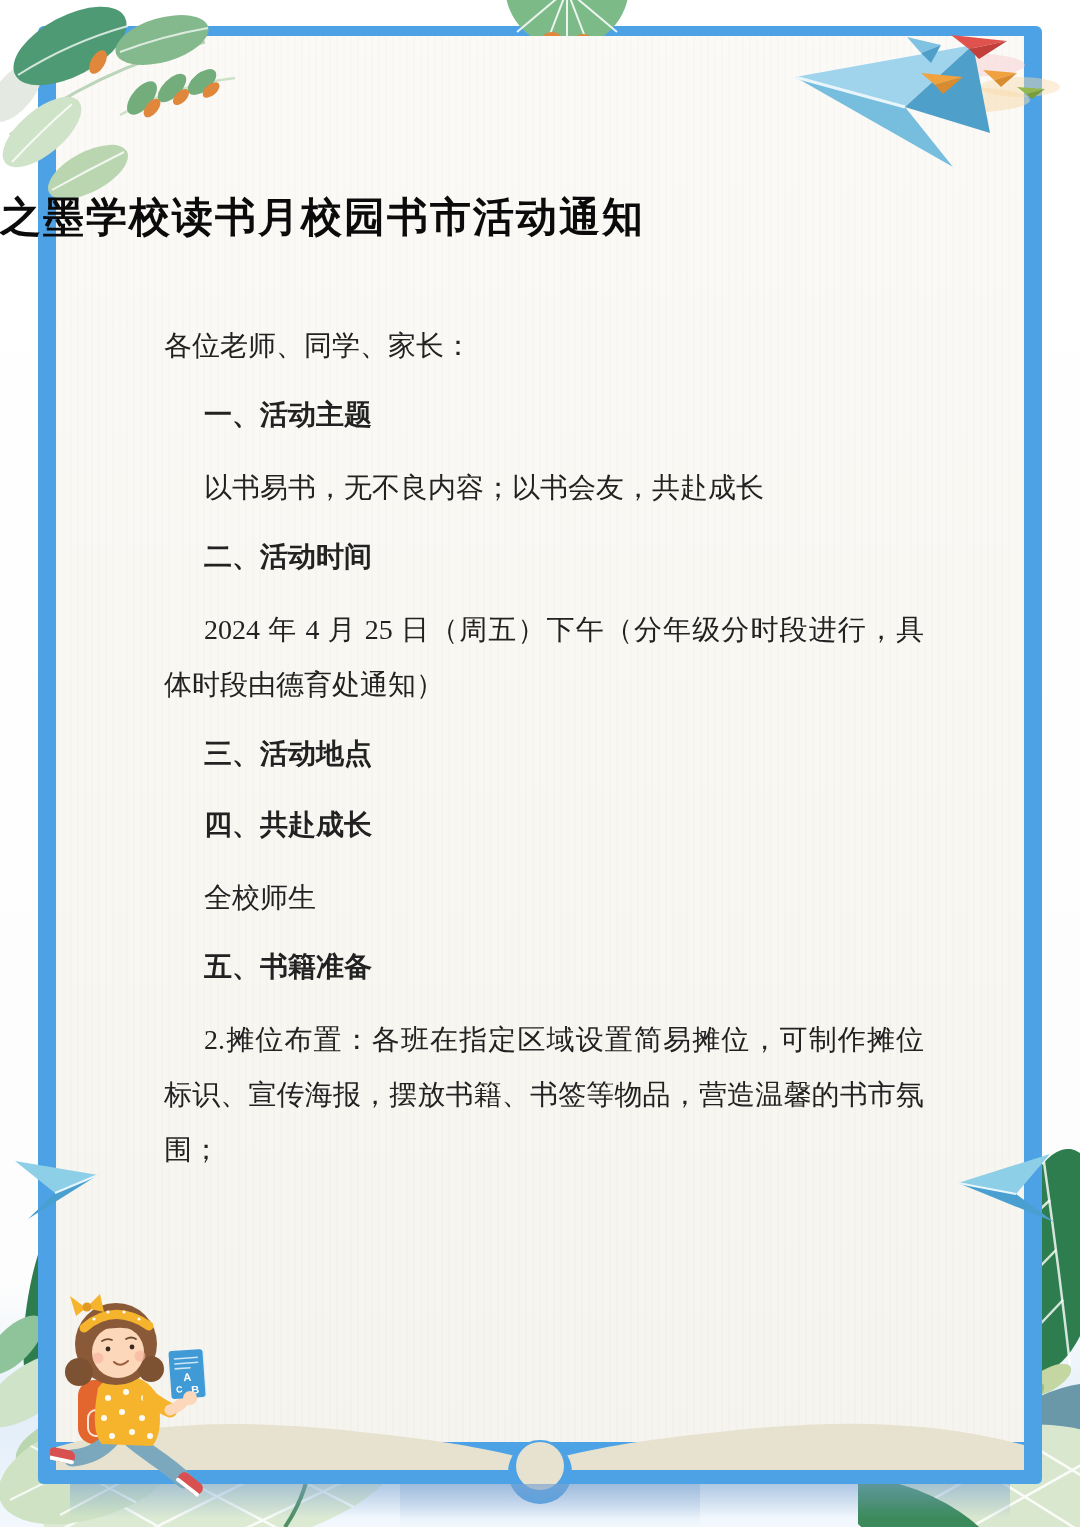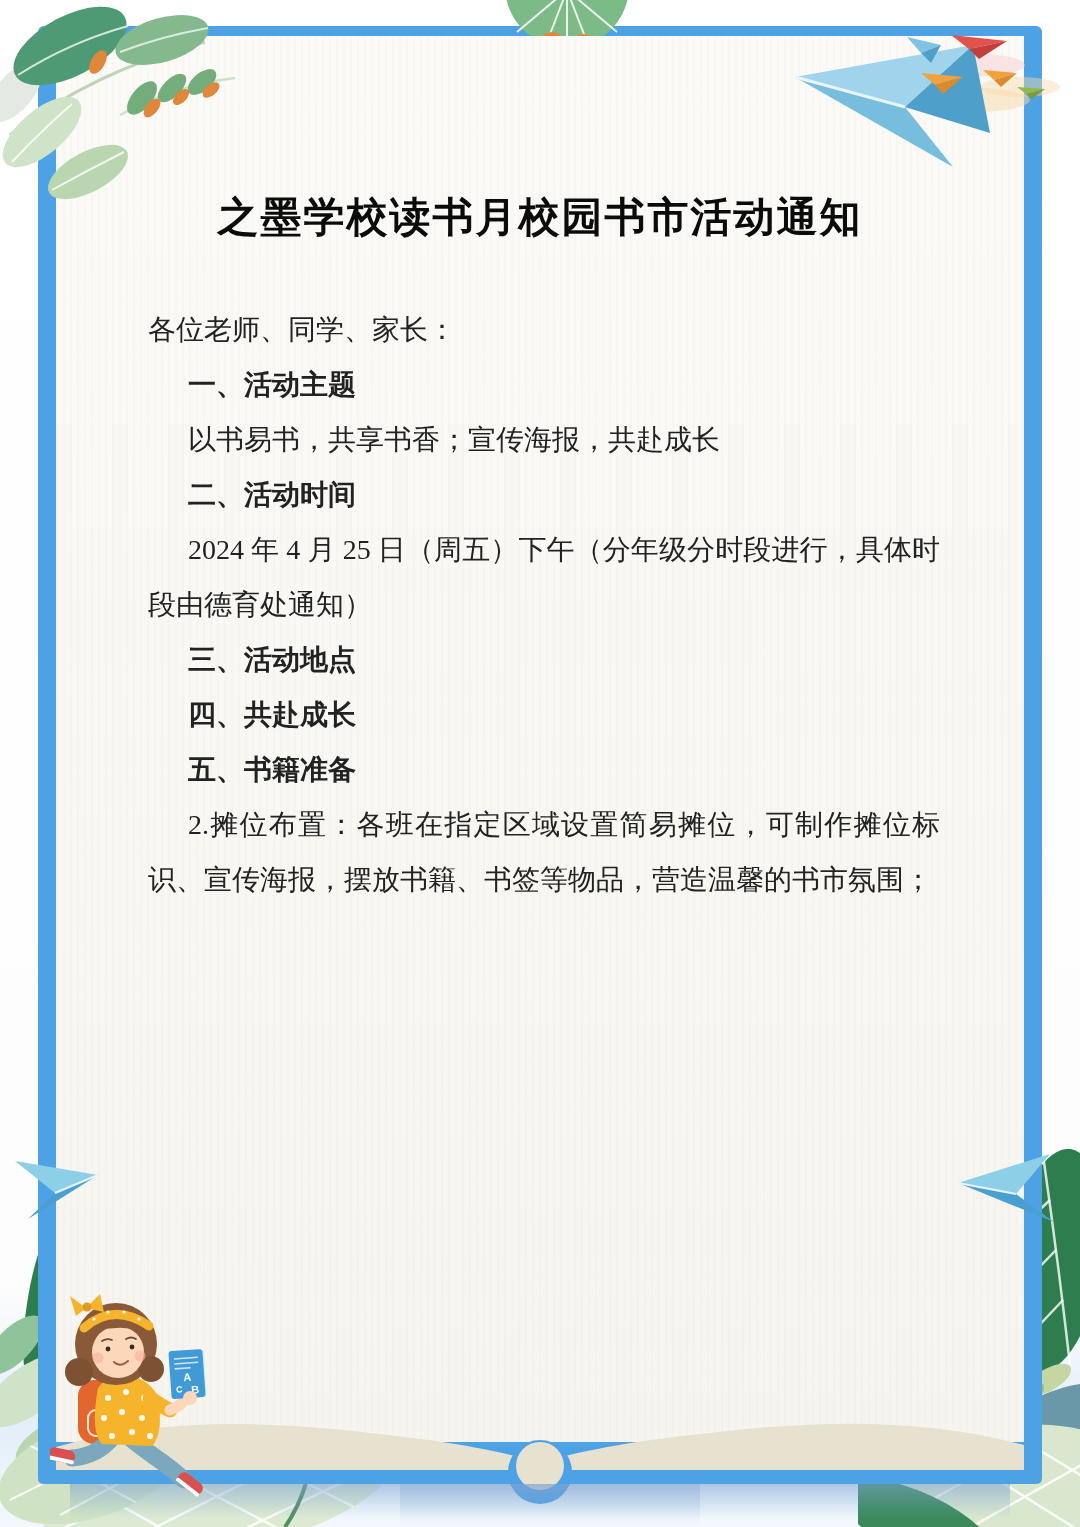--- a/index.html
+++ b/index.html
@@ -14,30 +14,30 @@
     background:var(--frame-blue,#4da2e6);border-radius:6px;z-index:2;
   }
   .page{
     position:absolute;left:56px;top:36px;width:968px;height:1406px;z-index:3;
     background:
       repeating-linear-gradient(90deg,rgba(120,120,110,0.025) 0 2px,rgba(0,0,0,0) 2px 7px),
       linear-gradient(180deg,#fbfaf7 0%,#f8f7f2 60%,#f6f4ee 100%);
   }
   .content{position:absolute;left:0;top:0;width:1080px;height:1527px;z-index:8;pointer-events:none;}
   .title{
-    position:absolute;top:190px;left:0;right:0;margin:0;text-align:center;
+    position:absolute;top:190px;left:0;right:0;margin:0;
     font-family:"Liberation Sans","DejaVu Sans",sans-serif;
     font-size:41px;font-weight:700;letter-spacing:2px;color:#0b0b0b;
   }
   .text-area{position:absolute;left:148px;top:302px;width:792px;}
-  .text-area p{margin:0;font-size:28px;line-height:55px;color:#222;text-align:justify;}
+  .text-area p{margin:16px;font-size:28px;line-height:55px;color:#222;text-align:justify;}
   .salutation{text-indent:0;}
   .para{text-indent:40px;}
   .heading{
-    text-indent:40px;font-family:Liberation Sans, sans-serif;
+    text-indent:40px;font-family:Liberation Mono, monospace;
     font-weight:700;color:#000;
   }
   .z1{z-index:1}.z4{z-index:4}.z6{z-index:6}.z7{z-index:7}
 </style>
 </head>
 <body>
 
 <div class="canvas">
 
   <svg class="z1" style="left:0;top:1140px" width="430" height="387" viewBox="0 0 430 387">
@@ -262,24 +262,25 @@
     <circle cx="48" cy="72" r="5.5" fill="#f8b49c" opacity=".65"></circle>
     <circle cx="90" cy="70" r="5.5" fill="#f8b49c" opacity=".65"></circle>
   </svg>
 
   <div class="content">
     <h1 class="title">之墨学校读书月校园书市活动通知</h1>
     <div class="text-area">
       <p class="salutation">各位老师、同学、家长：</p>
       <div>
           <p class="heading">一、活动主题</p>
-          <p class="para">以书易书，共享书香；宣传海报，共赴成长</p>
+          <p class="para">以书易书，无不良内容；以书会友，共赴成长</p>
           <p class="heading">二、活动时间</p>
           <p class="para">2024 年 4 月 25 日（周五）下午（分年级分时段进行，具体时段由德育处通知）</p>
           <p class="heading">三、活动地点</p>
           <p class="heading">四、共赴成长</p>
+          <p class="para">全校师生</p>
           <p class="heading">五、书籍准备</p>
           <p class="para">2.摊位布置：各班在指定区域设置简易摊位，可制作摊位标识、宣传海报，摆放书籍、书签等物品，营造温馨的书市氛围；</p>
         </div>
     </div>
   </div>
 
 </div>
 
 </body></html>

